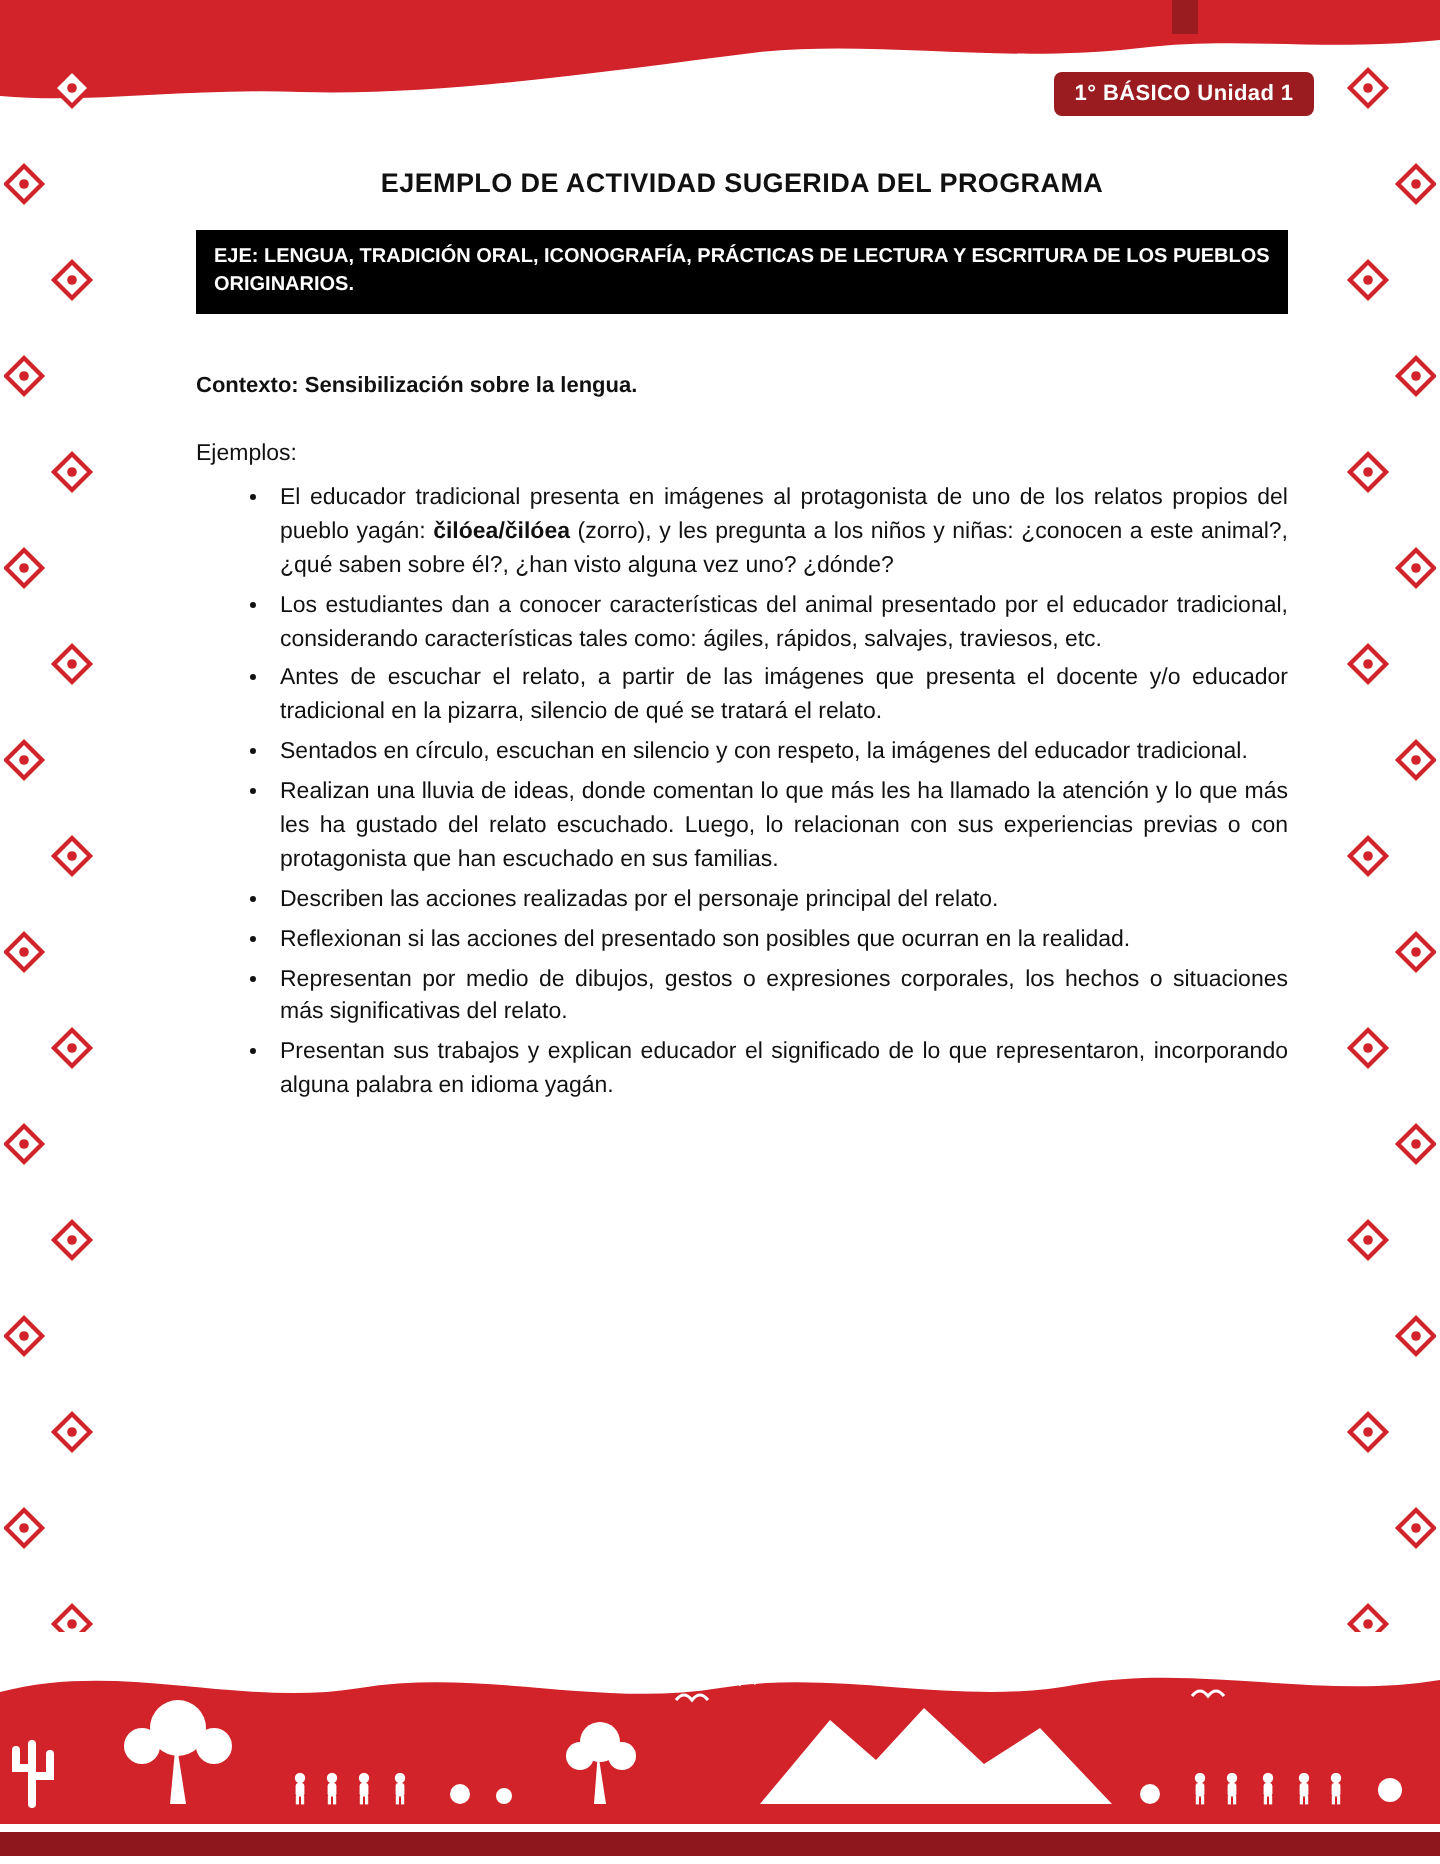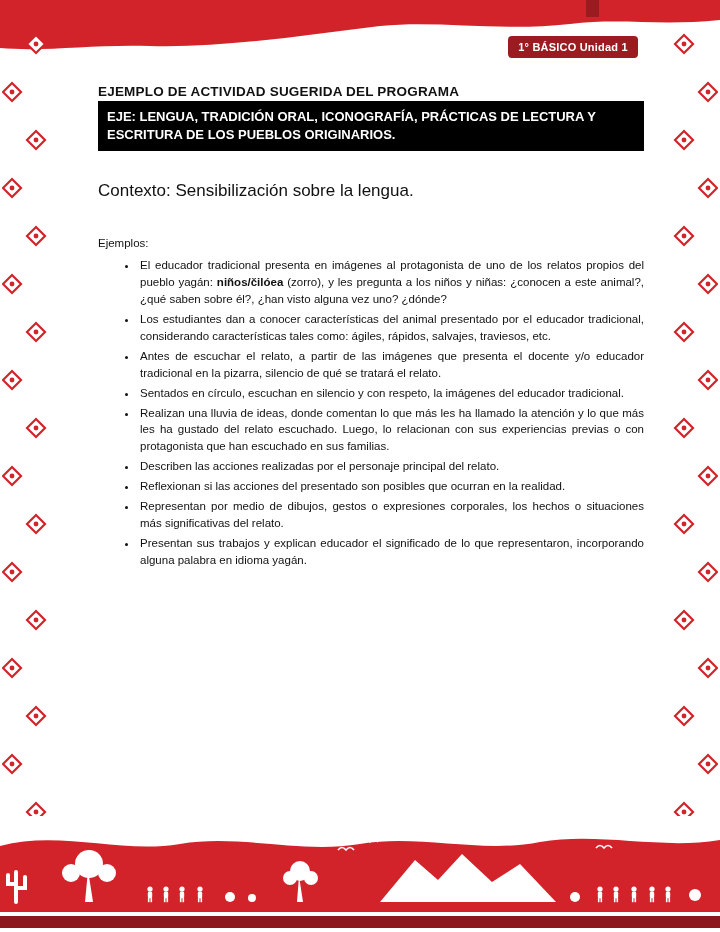--- a/index.html
+++ b/index.html
@@ -3,38 +3,38 @@
 <meta charset="utf-8">
 <style>
   html,body{margin:0;padding:0;background:#ffffff;}
   .page{
     position:relative;width:720px;height:932px;background:#ffffff;overflow:hidden;
     font-family:"Liberation Sans","DejaVu Sans",sans-serif;color:#111111;
   }
   
   .top-band{position:absolute;top:0;left:0;}
   .badge{
-    position:absolute;top:36px;left:508px;width:130px;height:22px;
+    position:absolute;top:36px;left:527px;width:130px;height:22px;
     background:#9a1b20;border-radius:4px;color:#ffffff;font-size:11px;font-weight:bold;
     display:flex;align-items:center;justify-content:center;letter-spacing:.2px;
   }
   
   .side-orn{position:absolute;top:20px;}
   .side-orn.left{left:2px;}
   .side-orn.right{left:666px;}
   
   .content{position:absolute;left:98px;top:84px;width:546px;}
-  .title{margin:0;text-align:left;font-size:13.5px;font-weight:bold;letter-spacing:.2px;}
+  .title{margin:0;text-align:center;font-size:13.5px;font-weight:bold;letter-spacing:.2px;}
   .eje{
-    margin-top:2px;background:#000000;color:#ffffff;font-weight:bold;
-    font-size:13px;line-height:1.4;padding:7px 9px;
+    margin-top:16px;background:#000000;color:#ffffff;font-weight:bold;
+    font-size:10px;line-height:1.4;padding:7px 9px;
   }
-  .context{margin:30px 0 0 0;font-size:17px;font-weight:normal;}
+  .context{margin:30px 0 0 0;font-size:11px;font-weight:bold;}
   .activity{margin:22px 0 0 0;font-size:11.5px;line-height:1.45;}
-  .examples-label{margin:36px 0 0 0;font-size:11.5px;}
+  .examples-label{margin:22px 0 0 0;font-size:11.5px;}
   .bullets{
     margin:8px 0 0 0;padding-left:40px;font-size:11.5px;line-height:1.47;
   }
   .bullets li{margin-bottom:3px;text-align:justify;padding-left:2px;}
   
   .footer{position:absolute;left:0;top:820px;width:720px;height:92px;}
   .bottom-strip{position:absolute;left:0;top:916px;width:720px;height:12px;background:#8c181d;}
 </style>
 </head>
 <body>
@@ -79,21 +79,21 @@
     <h1 class="title">EJEMPLO DE ACTIVIDAD SUGERIDA DEL PROGRAMA</h1>
 
     <div class="eje">EJE: LENGUA, TRADICIÓN ORAL, ICONOGRAFÍA, PRÁCTICAS DE LECTURA Y ESCRITURA DE LOS PUEBLOS ORIGINARIOS.</div>
 
     <h2 class="context">Contexto: Sensibilización sobre la lengua.</h2>
 
 
     <p class="examples-label">Ejemplos:</p>
 
     <ul class="bullets">
-      <li><span>El educador tradicional presenta en imágenes al protagonista de uno de los relatos propios del pueblo yagán: </span><strong>niños/čilóea</strong><span> (zorro), y les pregunta a los niños y niñas: ¿conocen a este animal?, ¿qué saben sobre él?, ¿han visto alguna vez uno? ¿dónde?</span></li>
+      <li><span>El educador tradicional presenta en imágenes al protagonista de uno de los relatos propios del pueblo yagán: </span><strong>čilóea/čilóea</strong><span> (zorro), y les pregunta a los niños y niñas: ¿conocen a este animal?, ¿qué saben sobre él?, ¿han visto alguna vez uno? ¿dónde?</span></li>
       <li>Los estudiantes dan a conocer características del animal presentado por el educador tradicional, considerando características tales como: ágiles, rápidos, salvajes, traviesos, etc.</li>
       <li>Antes de escuchar el relato, a partir de las imágenes que presenta el docente y/o educador tradicional en la pizarra, silencio de qué se tratará el relato.</li>
       <li>Sentados en círculo, escuchan en silencio y con respeto, la imágenes del educador tradicional.</li>
       <li>Realizan una lluvia de ideas, donde comentan lo que más les ha llamado la atención y lo que más les ha gustado del relato escuchado. Luego, lo relacionan con sus experiencias previas o con protagonista que han escuchado en sus familias.</li>
       <li>Describen las acciones realizadas por el personaje principal del relato.</li>
       <li>Reflexionan si las acciones del presentado son posibles que ocurran en la realidad.</li>
       <li>Representan por medio de dibujos, gestos o expresiones corporales, los hechos o situaciones más significativas del relato.</li>
       <li>Presentan sus trabajos y explican educador el significado de lo que representaron, incorporando alguna palabra en idioma yagán.</li>
     </ul>
   </main>

